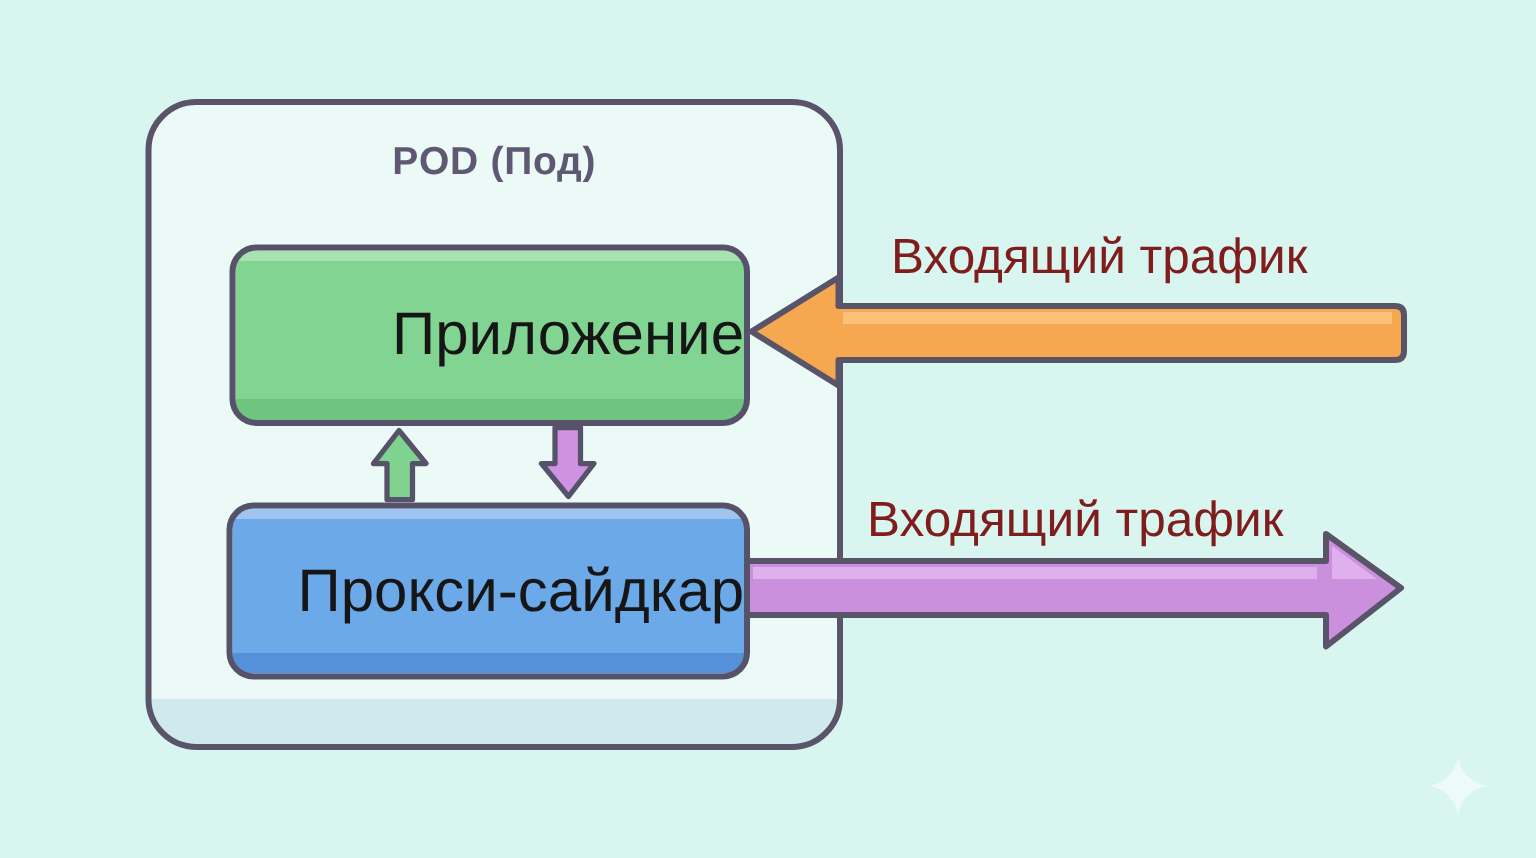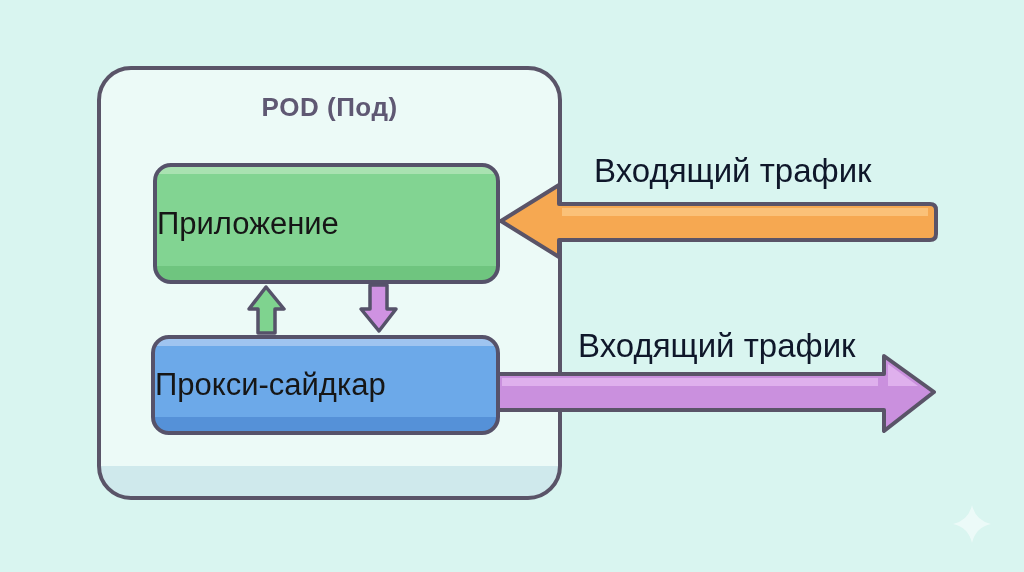--- a/index.html
+++ b/index.html
@@ -34,45 +34,45 @@
     z-index: 5;
     letter-spacing: 0.5px;
   }
   .node {
     position: absolute;
     box-sizing: border-box;
     border: 4px solid #56526a;
     border-radius: 18px;
     display: flex;
     align-items: center;
-    justify-content: flex-start;
-    font-size: 31px;
+    justify-content: flex-end;
+    font-size: 40px;
     color: #161616;
     z-index: 3;
   }
   .node-app {
     left: 153px; top: 163px;
     width: 347px; height: 121px;
     background: linear-gradient(to bottom,
       #a9e2b1 0px, #a9e2b1 7px,
       #82d492 7px, #82d492 calc(100% - 14px),
       #6fc57f calc(100% - 14px), #6fc57f 100%);
   }
   .node-proxy {
     left: 151px; top: 335px;
-    width: 349px; height: 100px;
+    width: 349px; height: 118px;
     background: linear-gradient(to bottom,
       #9fc4f0 0px, #9fc4f0 7px,
       #6ca9e9 7px, #6ca9e9 calc(100% - 14px),
       #5591d8 calc(100% - 14px), #5591d8 100%);
   }
   .traffic-label {
     position: absolute;
     font-size: 33px;
-    color: #0f172a;
+    color: #7f1d1d;
     z-index: 5;
     white-space: nowrap;
   }
   .label-incoming { left: 594px; top: 152px; }
   .label-outgoing { left: 578px; top: 327px; }
   .layer {
     position: absolute;
     left: 0; top: 0;
     width: 1024px; height: 572px;
     pointer-events: none;

